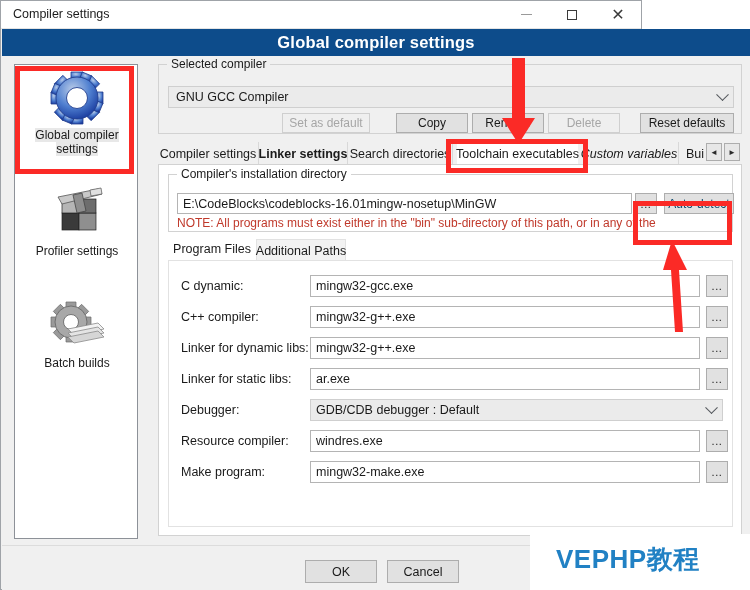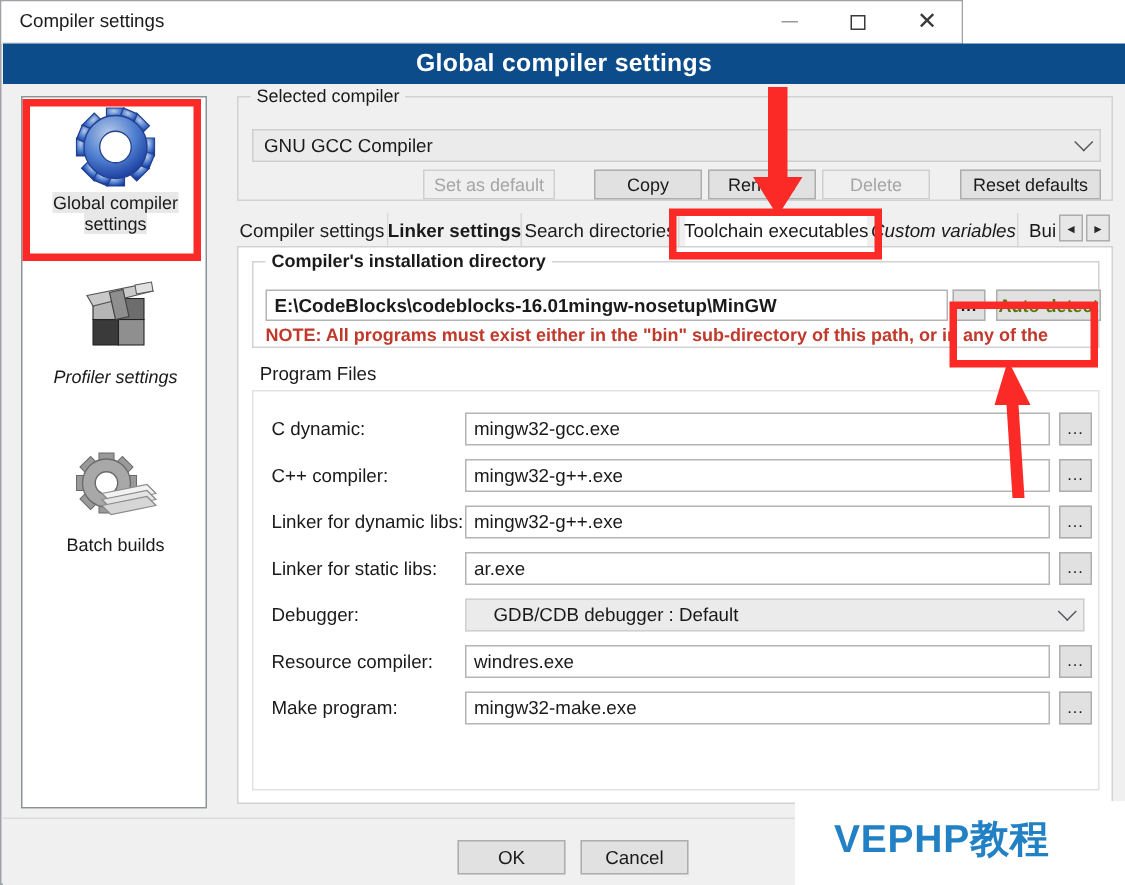--- a/index.html
+++ b/index.html
@@ -129,21 +129,21 @@
     align-items: center;
     justify-content: center;
   }
   .side-label {
     font-size: 12px;
     line-height: 13.5px;
     color: #1a1a1a;
     padding: 0 6px;
   }
   #side-item-0 { top: 2px; }
-  #side-item-1 { top: 118px; font-style: italic; }
+  #side-item-1 { top: 118px; }
   #side-item-2 { top: 230px; }
 
   
   #side-item-0 .side-label span {
     background: #e8e8e8;
   }
 
   
   #rightpane {
     position: absolute;
@@ -286,21 +286,20 @@
     background: #ffffff;
     border: 1px solid #d2d2d2;
     box-sizing: border-box;
   }
 
   
   #gb-installdir {
     left: 9px; top: 9px;
     width: 565px; height: 58px;
     background: #ffffff;
-    font-weight: bold;
   }
   #gb-installdir .gb-title { background: #ffffff; }
 
   #path-input {
     position: absolute;
     left: 8px; top: 18px;
     width: 455px; height: 21px;
     background: #ffffff;
     border: 1px solid #b4b4b4;
     box-sizing: border-box;
@@ -328,21 +327,21 @@
     position: absolute;
     left: 495px; top: 18px;
     width: 70px; height: 21px;
     background: #e1e1e1;
     border: 1px solid #adadad;
     box-sizing: border-box;
     display: flex;
     align-items: center;
     justify-content: center;
     font-size: 12px;
-    color: #4d7c0f;
+    color: #0c4a6e;
   }
   #note-text {
     position: absolute;
     left: 8px; top: 41px;
     font-size: 12px;
     color: #c0392b;
     white-space: nowrap;
   }
 
   
@@ -412,21 +411,21 @@
     display: flex;
     align-items: center;
     padding-left: 5px;
     font-size: 12.5px;
     color: #1a1a1a;
   }
   .finput.combo {
     background: #ebebeb;
     border: 1px solid #cfcfcf;
     width: 413px;
-    padding-left: 13px;
+    padding-left: 0;
   }
   .finput.combo .ctext {
     padding-left: 5px;
     flex: 1;
   }
   .fbrowse {
     position: absolute;
     left: 537px;
     top: 0;
     width: 22px;
@@ -660,20 +659,21 @@
           <div class="gb-title">Compiler's installation directory</div>
 
           <div id="path-input">E:\CodeBlocks\codeblocks-16.01mingw-nosetup\MinGW</div>
           <div id="btn-browse-path">...</div>
           <div id="btn-autodetect">Auto-detect</div>
           <div id="note-text">NOTE: All programs must exist either in the "bin" sub-directory of this path, or in any of the</div>
         </div>
 
         <div id="inner-tabstrip">
           <div class="itab active" id="itab-0">Program Files</div>
+          <div class="itab inactive" id="itab-1">Additional Paths</div>
         </div>
 
         <div id="inner-page">
 
           <div class="frow" id="frow-0">
             <div class="flabel">C dynamic:</div>
             <div class="finput">mingw32-gcc.exe</div>
             <div class="fbrowse">...</div>
           </div>
 

